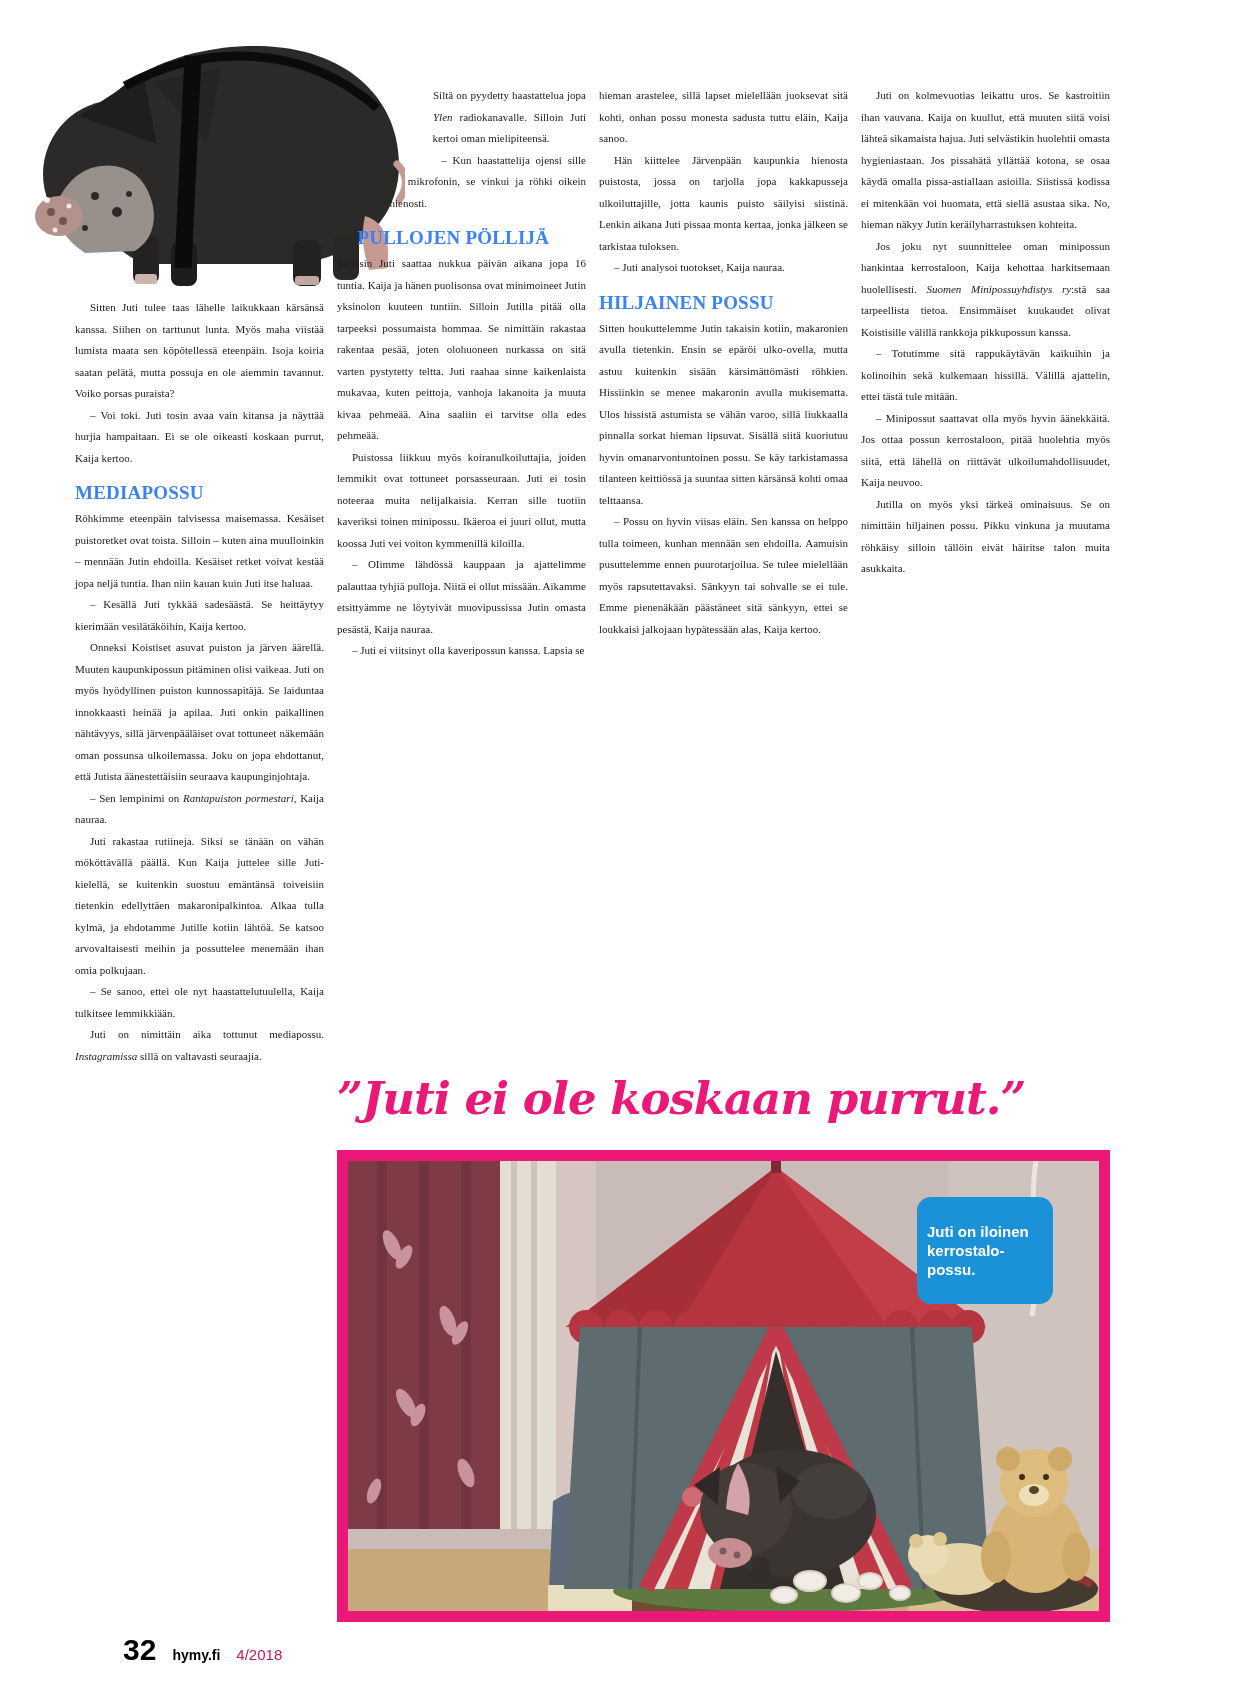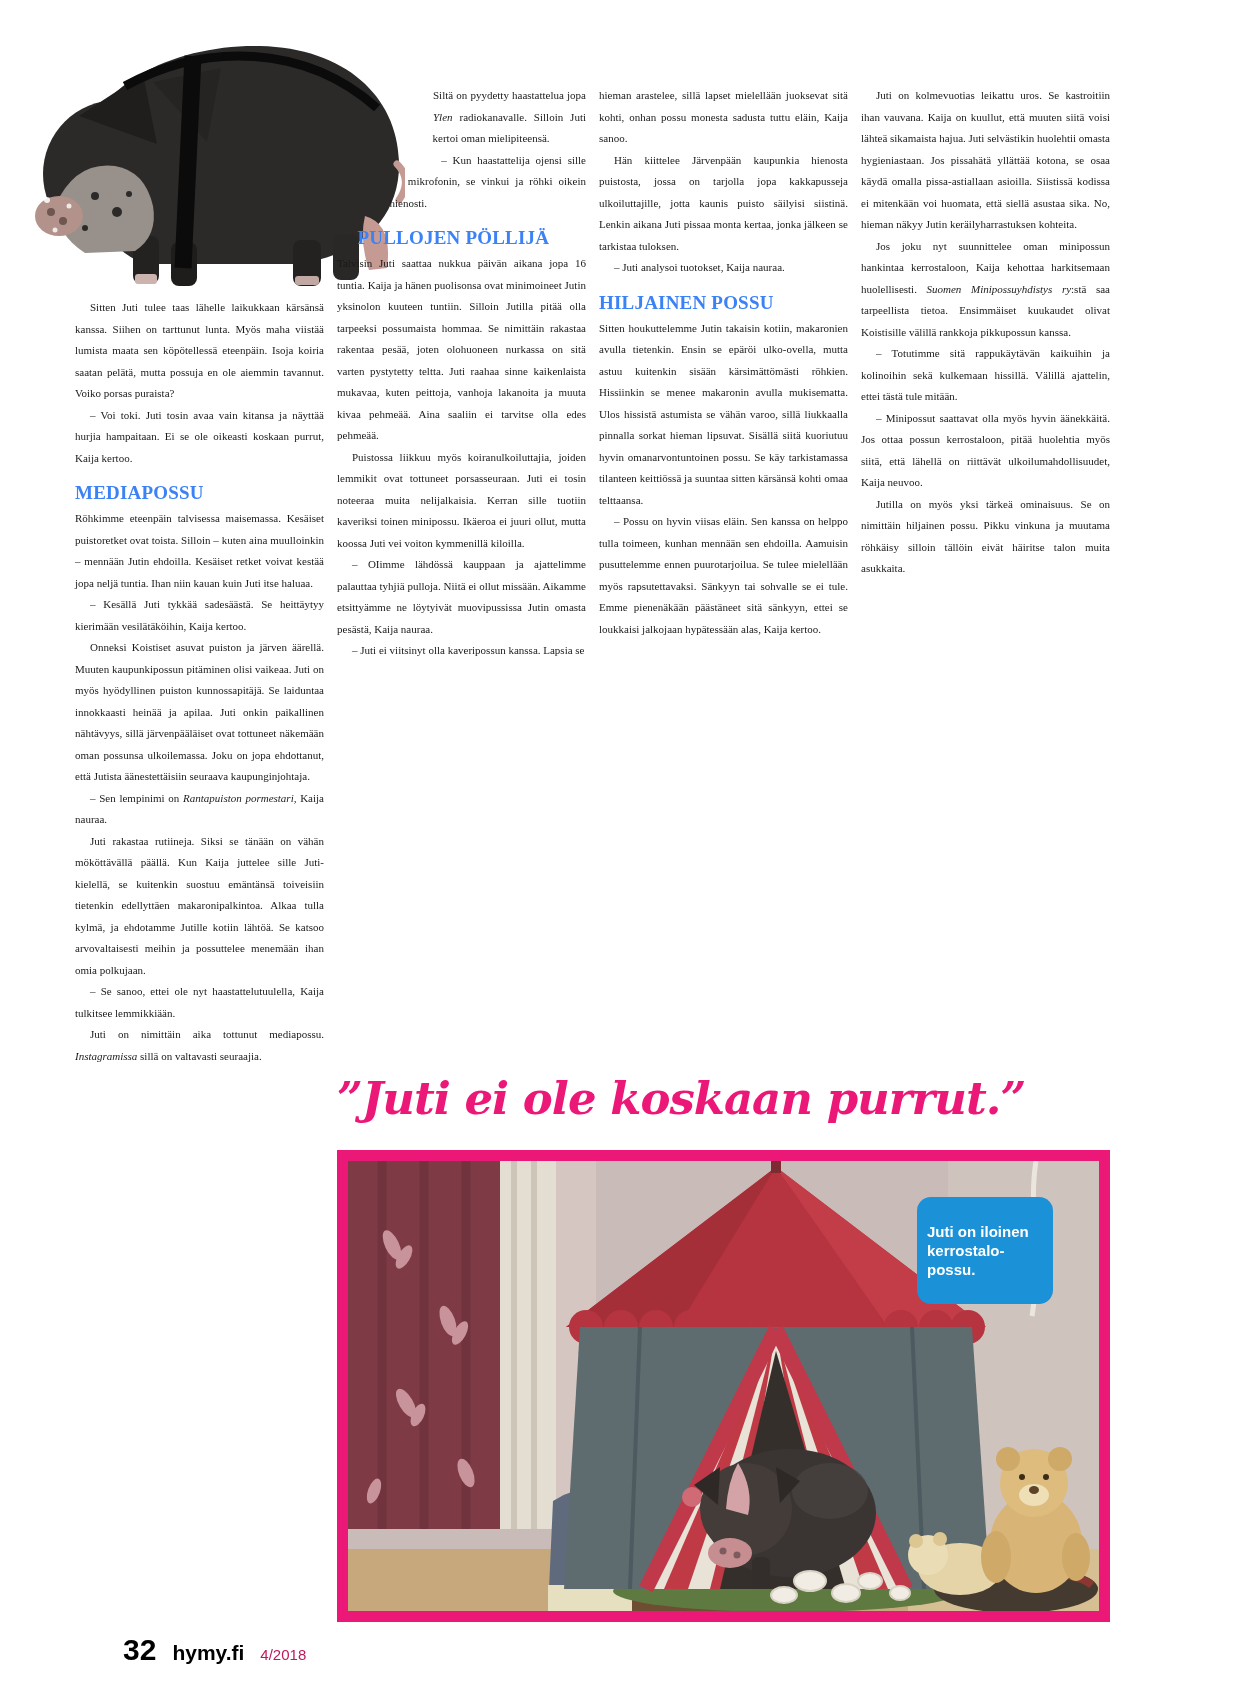--- a/index.html
+++ b/index.html
@@ -39,21 +39,21 @@
                background:var(--magenta);box-sizing:border-box;border:11px solid var(--magenta);}
   .photo-frame svg{display:block;width:751px;height:450px;}
   .caption{position:absolute;top:36px;right:46px;width:116px;padding:25px 10px;
            background:var(--blue);color:#fff;font-family:"Liberation Sans",sans-serif;
            font-size:15px;line-height:19px;font-weight:700;border-radius:14px;}
 
   
   .footer{position:absolute;left:75px;top:1633px;display:flex;align-items:baseline;gap:16px;
           font-family:"Liberation Sans",sans-serif;margin-left:48px;}
   .footer .pageno{font-size:30px;font-weight:800;color:#000;}
-  .footer .site{font-size:21px;font-weight:700;color:#000;}
+  .footer .site{font-size:14px;font-weight:700;color:#000;}
   .footer .issue{font-size:15px;color:#be185d;}
 </style>
 </head>
 <body>
 
 <div class="page">
 
   <svg class="pig-photo" viewBox="0 0 380 272" aria-hidden="true">
     <path d="M60,150 C55,70 150,28 235,30 C320,32 372,80 374,145 C376,205 330,242 270,248 L120,248 C85,235 64,200 60,150 Z" fill="#2c2a29"></path>
     <circle cx="92" cy="158" r="74" fill="#2c2a29"></circle>

